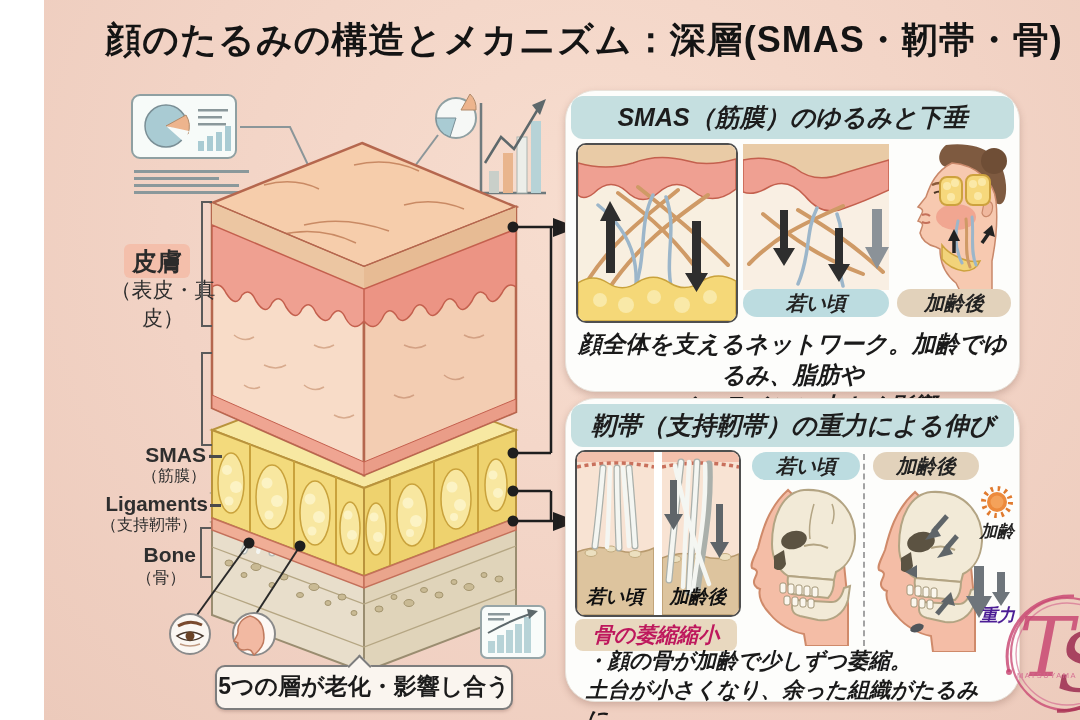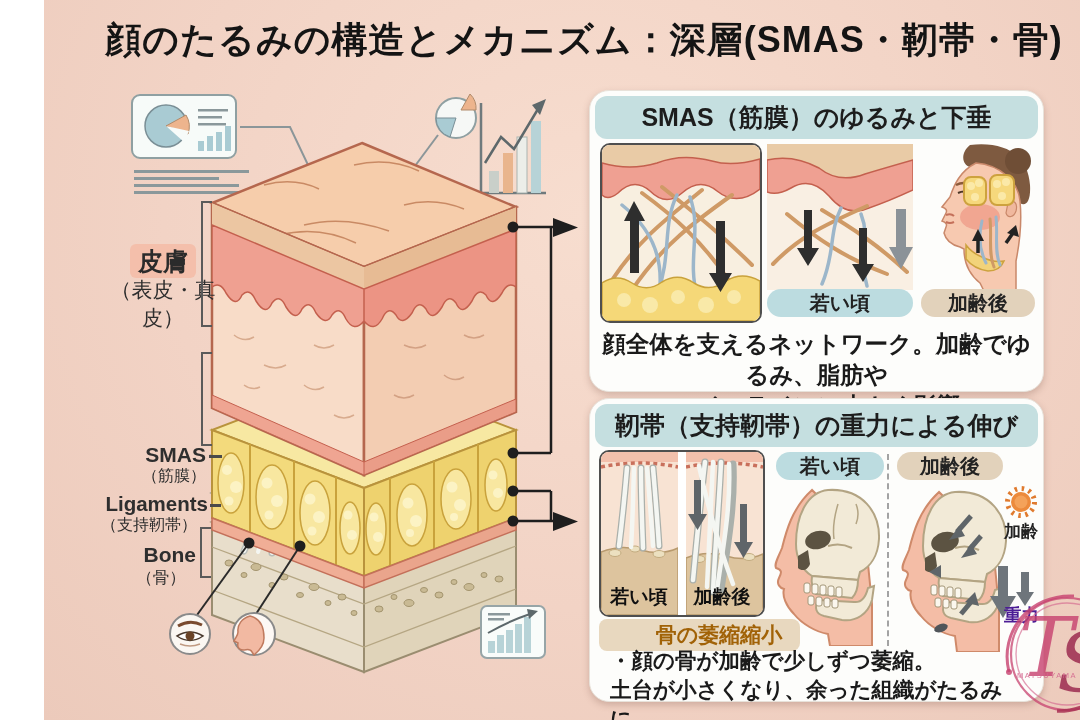--- a/index.html
+++ b/index.html
@@ -7,21 +7,21 @@
   .page{position:relative;width:1080px;height:720px;overflow:hidden;
         background:radial-gradient(ellipse at 50% 30%, #f7ddcf 0%, #f2d3c5 55%, #eccabb 100%);margin-left:44px;}
   .title{position:absolute;top:16px;left:0;width:100%;text-align:center;
          font-size:36px;font-weight:800;color:#141414;letter-spacing:1px;}
   svg{display:block;}
   .scene{position:absolute;left:60px;top:85px;width:460px;height:625px;z-index:1;}
   .overlay{position:absolute;left:0;top:0;width:1080px;height:720px;z-index:2;pointer-events:none;}
   
   .lab{position:absolute;color:#2e2e2e;z-index:3;}
   .pill-hl{border-radius:6px;text-align:center;font-weight:bold;color:#2b2b2b;}
-  .skin-pill{left:86px;top:244px;width:66px;height:34px;line-height:34px;font-size:25px;background:#f4bfab;}
+  .skin-pill{left:80px;top:244px;width:66px;height:34px;line-height:34px;font-size:25px;background:#f4bfab;}
   .skin-sub{left:58px;top:276px;width:122px;text-align:center;font-size:21px;}
   .fat-pill{left:74px;top:363px;width:100px;height:36px;line-height:36px;font-size:25px;background:#f5dd8c;}
   .bracket{position:absolute;z-index:3;border:2px solid #5a5a5a;border-right:none;}
   .bk-skin{left:157px;top:201px;width:9px;height:122px;}
   .bk-fat{left:157px;top:352px;width:9px;height:90px;}
   .bk-bone{left:156px;top:527px;width:9px;height:47px;}
   .smas-main{left:64px;top:443px;width:98px;text-align:right;font-size:21px;font-weight:600;}
   .smas-sub{left:64px;top:466px;width:98px;text-align:right;font-size:16px;}
   .lig-main{left:46px;top:492px;width:118px;text-align:right;font-size:20.5px;font-weight:600;}
   .lig-sub{left:46px;top:515px;width:118px;text-align:center;font-size:16px;}
@@ -31,22 +31,22 @@
   .dash-smas{left:165px;top:455px;width:13px;}
   .dash-lig{left:166px;top:504px;width:11px;}
   
   .bubble{position:absolute;left:171px;top:665px;width:294px;height:41px;z-index:3;
           background:#faf5ef;border:2px solid #7d7d7d;border-radius:10px;
           text-align:center;line-height:39px;font-size:23px;font-weight:bold;color:#1b1b1b;
           box-shadow:0 2px 3px rgba(120,80,70,.25);}
   .bubble .tip{position:absolute;top:-9px;left:134px;width:15px;height:15px;background:#faf5ef;
           border-left:2px solid #7d7d7d;border-top:2px solid #7d7d7d;transform:rotate(45deg);}
   
-  .panel{position:absolute;left:545px;width:453px;background:#fdfdfb;border:1.5px solid #e8e2da;
-         border-radius:20px;box-shadow:0 3px 7px rgba(120,80,70,.28);z-index:3;}
+  .panel{position:absolute;left:521px;width:453px;background:#fdfdfb;border:1.5px solid #e8e2da;
+         border-radius:30px;box-shadow:0 3px 7px rgba(120,80,70,.28);z-index:3;font-style:italic;}
   .panel1{top:90px;height:300px;}
   .panel2{top:398px;height:302px;}
   .panel-header{margin:5px;height:43px;line-height:43px;border-radius:12px;background:#c5dfe0;
          text-align:center;font-size:25px;font-weight:bold;color:#1d1d1d;}
   .pill{position:absolute;border-radius:14px;text-align:center;font-weight:bold;color:#222;font-size:20px;}
   .young{background:#bcdce0;}
   .aged{background:#e2d2bb;}
   .p1-img1{position:absolute;left:10px;top:52px;width:158px;height:176px;border:2.5px solid #4f4f4f;
            border-radius:10px;overflow:hidden;background:#f8efe0;}
   .p1-img2{position:absolute;left:177px;top:53px;width:146px;height:146px;}
@@ -54,21 +54,21 @@
   .p1-img3{position:absolute;left:330px;top:50px;width:116px;height:150px;}
   .p1-young{left:177px;top:198px;width:146px;height:28px;line-height:28px;}
   .p1-aged{left:331px;top:198px;width:114px;height:28px;line-height:28px;}
   .p1-desc{position:absolute;left:6px;top:238px;width:441px;text-align:center;
            font-size:23.5px;font-weight:bold;color:#1a1a1a;line-height:31px;}
   .p2-img1{position:absolute;left:9px;top:51px;width:162px;height:163px;border:2.5px solid #4f4f4f;
            border-radius:10px;overflow:hidden;background:#f8e3d3;}
   .inlab{position:absolute;bottom:5px;font-size:19px;font-weight:bold;color:#101010;width:70px;text-align:center;}
   .inlab.l{left:3px;} .inlab.r{left:86px;}
   .p2-bone-pill{position:absolute;left:9px;top:220px;width:162px;height:32px;line-height:32px;
-           background:#e8d8bf;border-radius:8px;text-align:center;font-weight:bold;font-size:21px;color:#a16207;padding-left:39px;}
+           background:#e8d8bf;border-radius:8px;text-align:center;font-weight:bold;font-size:21px;color:#be185d;}
   .p2-young{left:186px;top:53px;width:108px;height:28px;line-height:28px;}
   .p2-aged{left:307px;top:53px;width:106px;height:28px;line-height:28px;}
   .p2-skull-y{position:absolute;left:178px;top:85px;width:122px;height:162px;}
   .p2-skull-a{position:absolute;left:303px;top:85px;width:124px;height:168px;}
   .p2-divider{position:absolute;left:297px;top:55px;height:192px;width:0;border-left:2.5px dashed #a3a3a3;}
   .p2-sun{position:absolute;left:413px;top:85px;width:36px;height:36px;}
   .p2-aging{position:absolute;left:408px;top:121px;width:46px;text-align:center;
             font-size:17px;font-weight:bold;color:#222;}
   .p2-grav-arrows{position:absolute;left:398px;top:167px;width:46px;height:56px;}
   .p2-gravity{position:absolute;left:414px;top:204px;width:44px;font-size:17.5px;font-weight:bold;color:#4c1d95;}
@@ -349,20 +349,24 @@
   <div class="lab smas-main">SMAS</div>
   <div class="dash dash-smas"></div>
   <div class="lab smas-sub">（筋膜）</div>
   <div class="lab lig-main">Ligaments</div>
   <div class="dash dash-lig"></div>
   <div class="lab lig-sub">（支持靭帯）</div>
   <div class="lab bone-main">Bone</div>
   <div class="lab bone-sub">（骨）</div>
   <div class="bracket bk-bone"></div>
 
+  <div class="bubble">
+    <div class="tip"></div>
+    <span>5つの層が老化・影響し合う</span>
+  </div>
 
   <div class="panel panel1">
     <div class="panel-header">SMAS（筋膜）のゆるみと下垂</div>
 
     <div class="p1-img1">
       <svg viewBox="0 0 158 176" width="158" height="176">
         <rect width="158" height="176" fill="#f8efe0"></rect>
         <path d="M0,0 H158 V14 Q130,22 110,16 Q80,8 55,18 Q28,26 0,18 Z" fill="#e9cba6"></path>
         <path d="M0,18 Q28,26 55,18 Q80,8 110,16 Q130,22 158,14 V44 Q135,62 115,46 Q98,32 80,48 Q64,62 48,46 Q32,32 16,48 Q6,56 0,50 Z" fill="#efa092" stroke="#c4604e" stroke-width="1.5"></path>
         <g fill="none" stroke-linecap="round">

